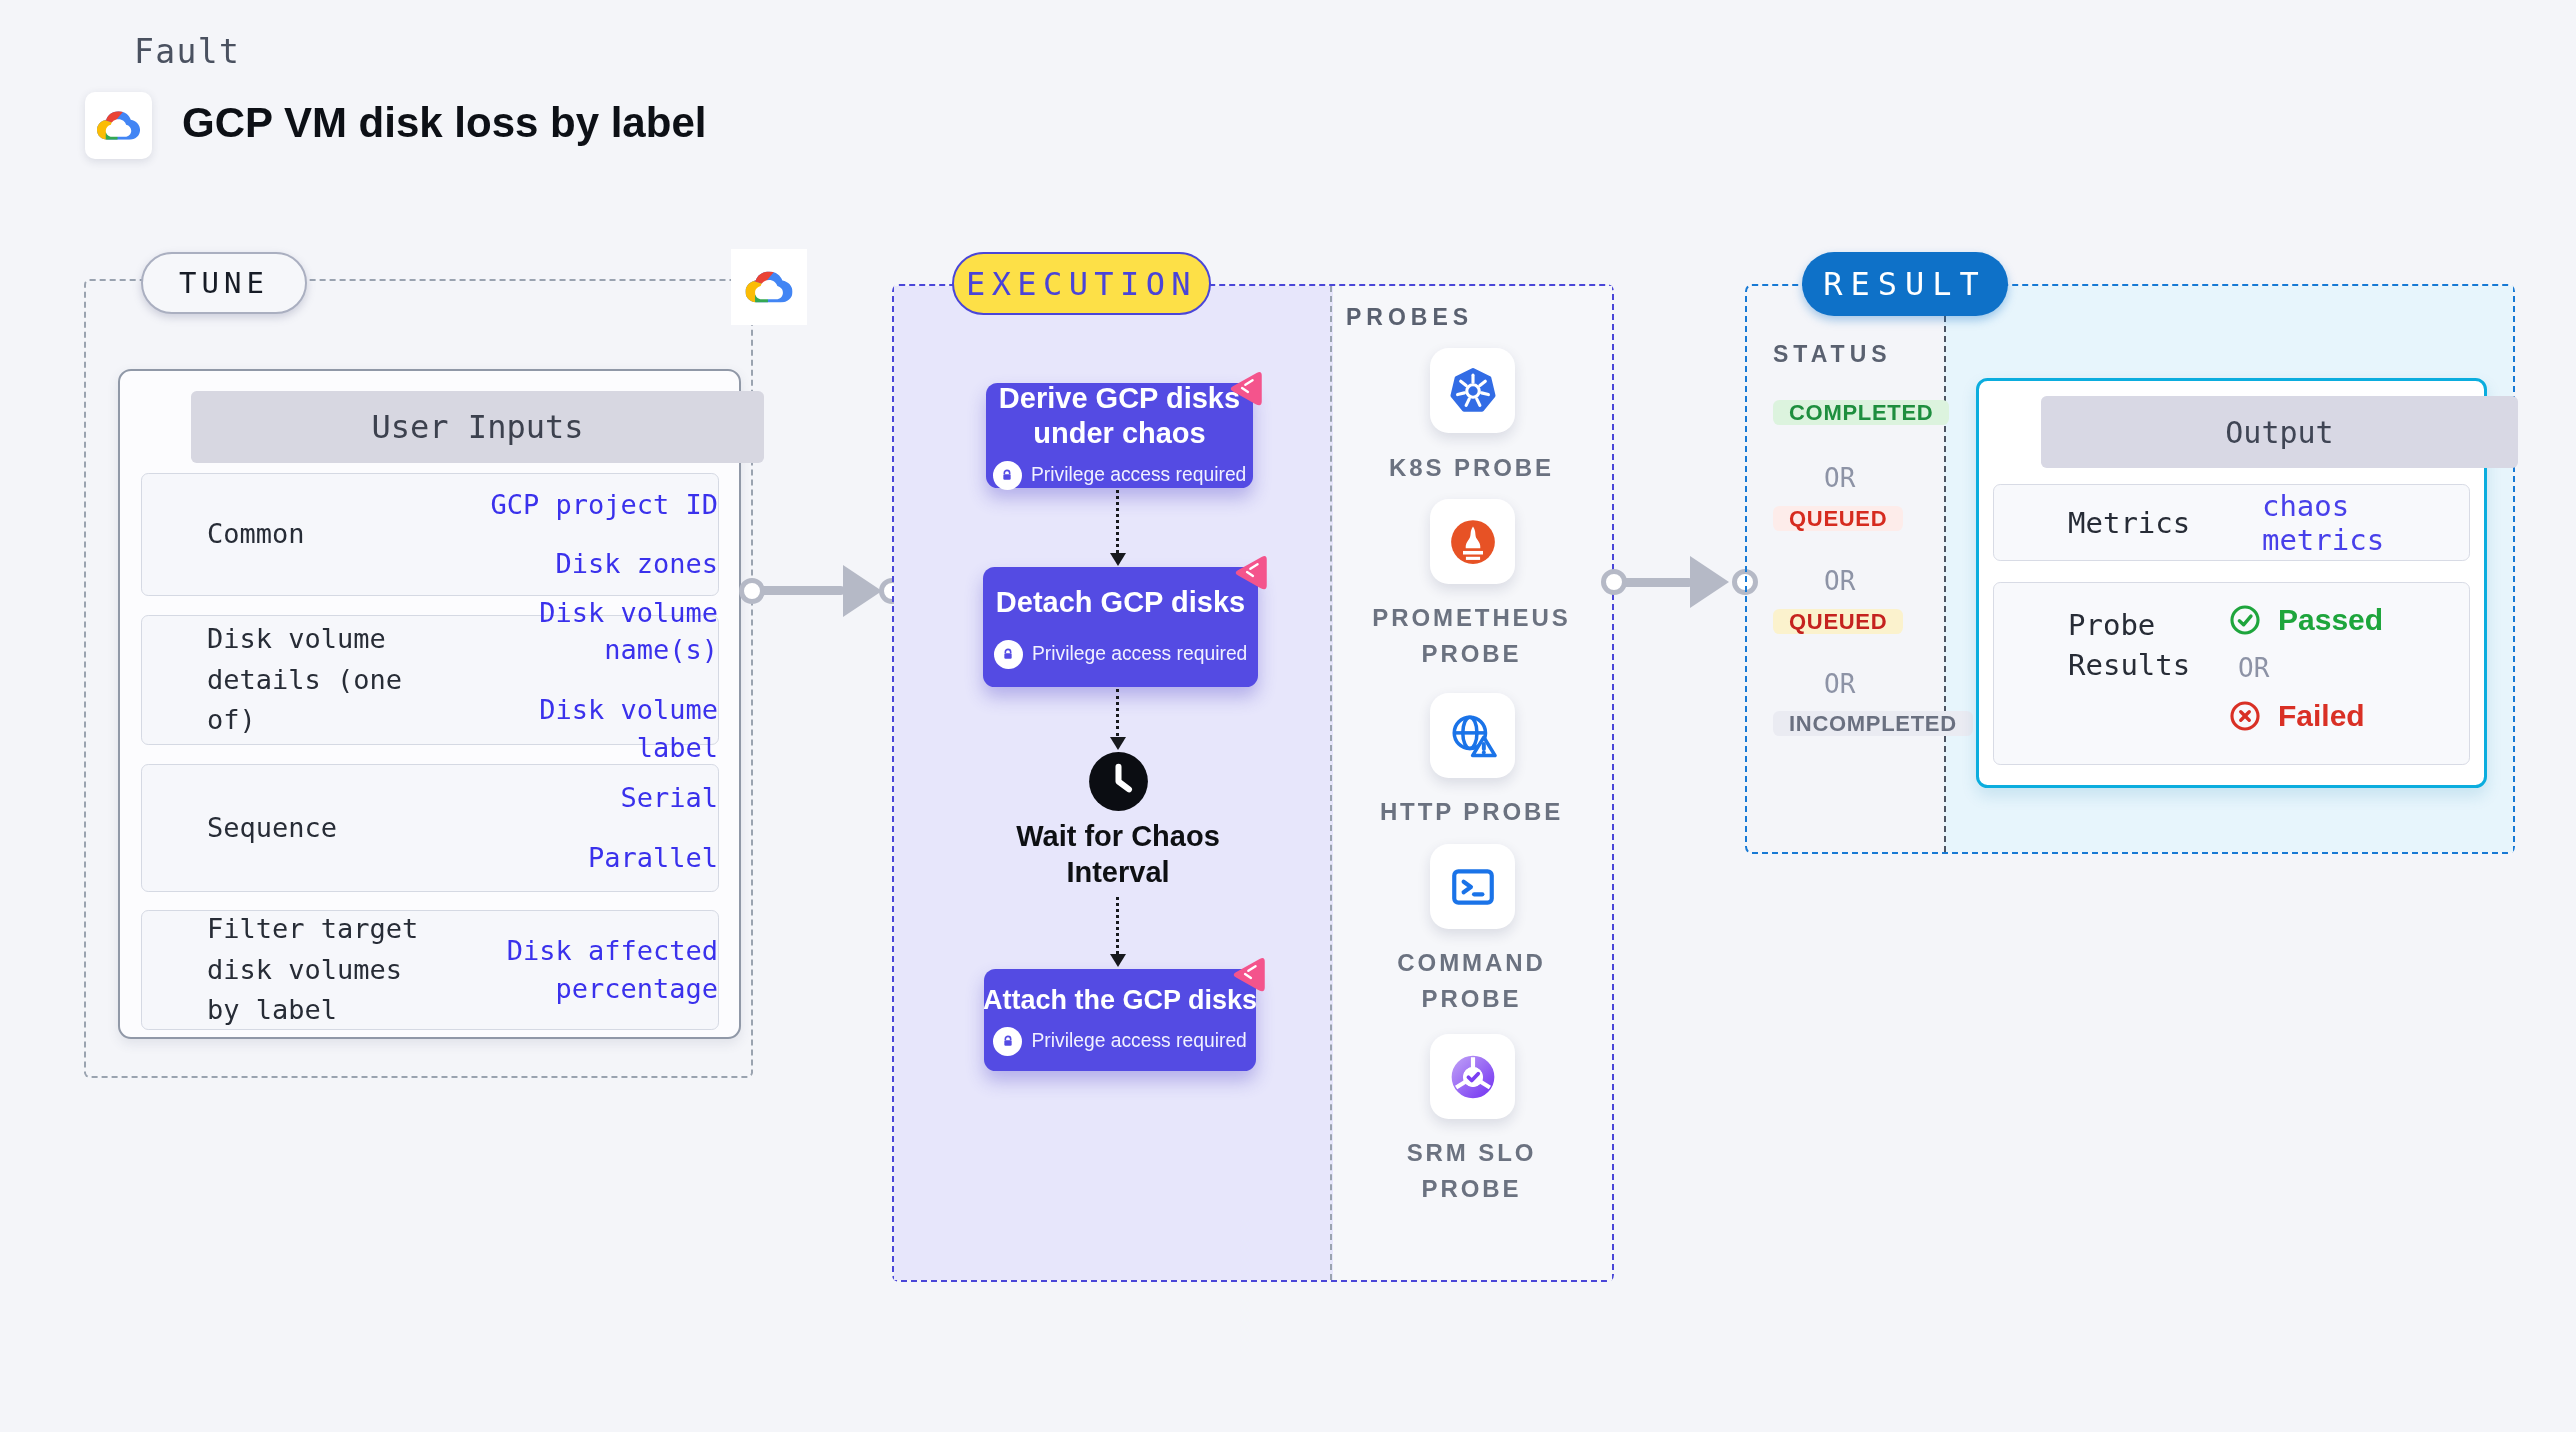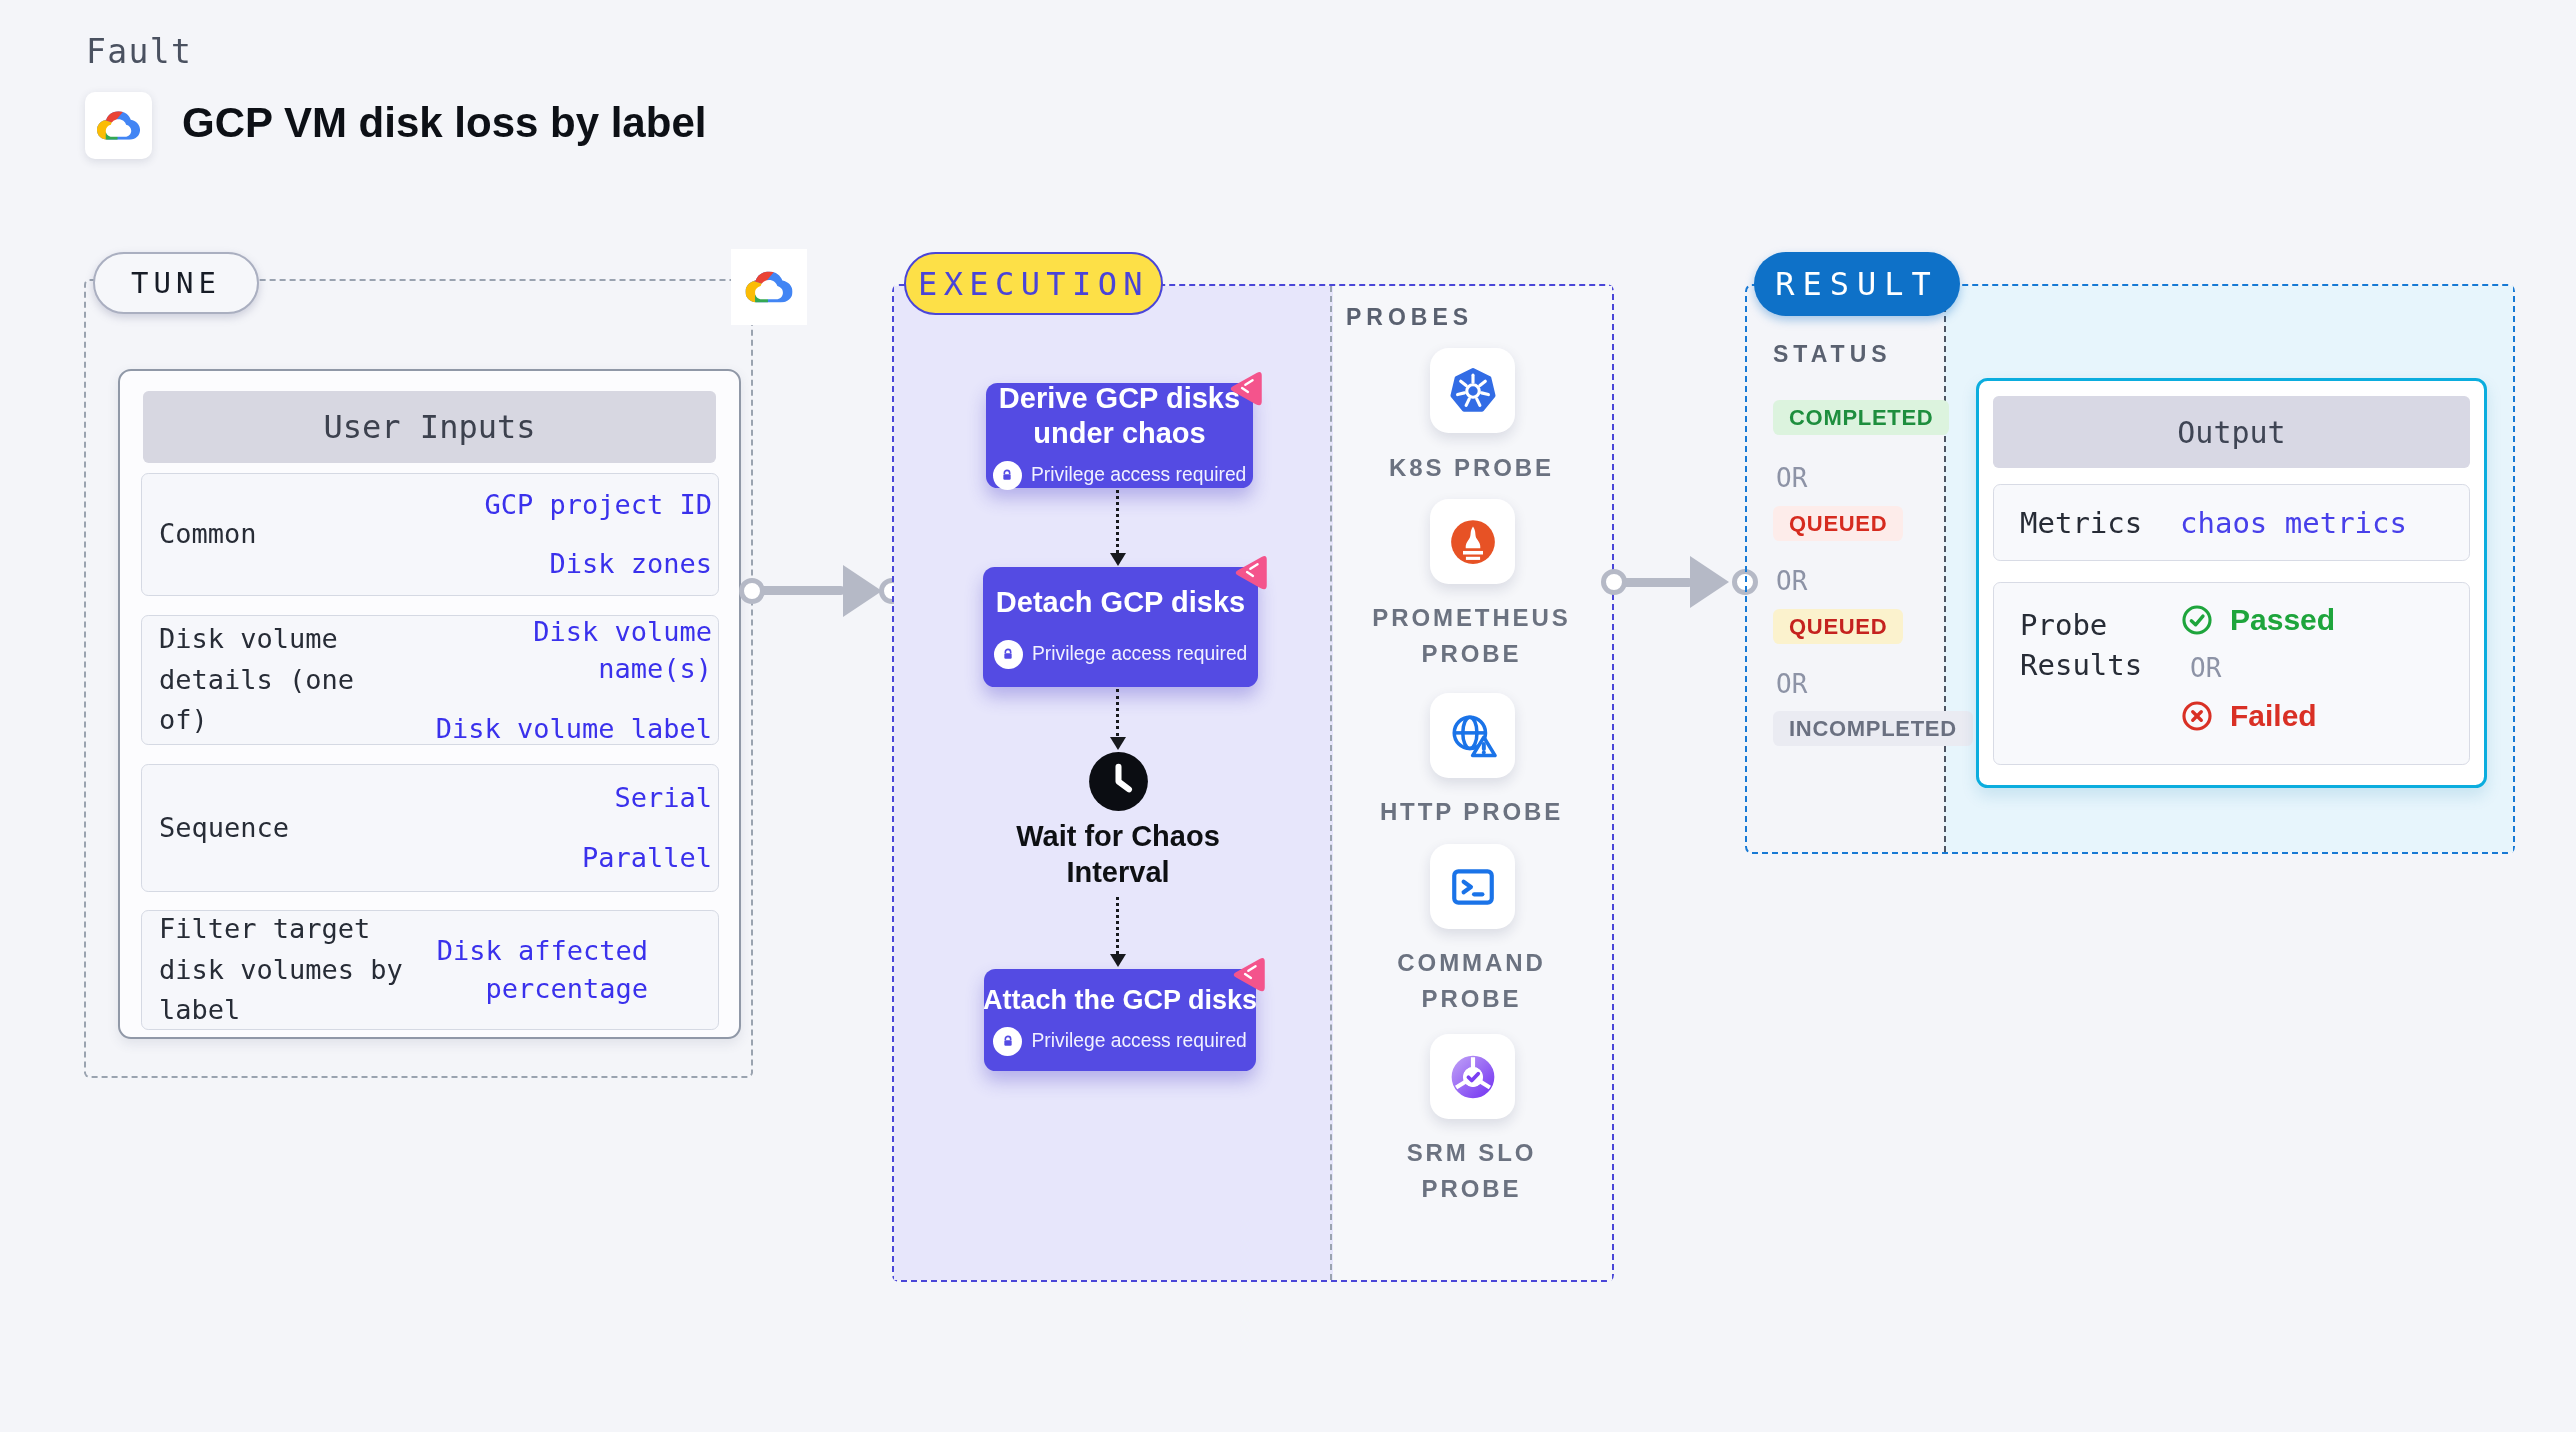--- a/index.html
+++ b/index.html
@@ -7,21 +7,21 @@
     --result-blue:#0e71c8; --result-border:#1779d4; --output-border:#0badde; --output-bg:#e7f5fc;
     --value-blue:#3a31ec; --completed-green:#1e8e3e; --completed-bg:#dcf3de;
     --errored-red:#d62b1f; --errored-bg:#fdecea; --queued-red:#c5221f; --queued-bg:#fbf2cd;
     --incompleted-gray:#6a7080; --incompleted-bg:#eaebf2; --passed-green:#1ea53c; --failed-red:#d93025;
     --pink:#f4548c; --gray-line:#b5b9c6;
   }
   *{box-sizing:border-box}
   body{margin:0;background:#f4f5f9;font-family:"Liberation Sans",sans-serif;}
   .canvas{position:relative;width:2576px;height:1432px;overflow:hidden;background:#f4f5f9;color:#0d1016;}
   .abs{position:absolute;}
-  .mono{font-family:"DejaVu Sans Mono",monospace;}
+  .mono{font-family:"DejaVu Sans Mono",monospace;margin-left:48px;}
 
   .kicker{left:86px;top:32px;font-size:33px;color:#4a5160;letter-spacing:1.4px;}
   .title-icon{left:85px;top:92px;width:67px;height:67px;background:#fff;border-radius:10px;
     box-shadow:0 2.9px 8.6px rgba(40,50,80,.12);display:flex;align-items:center;justify-content:center;}
   .page-title{left:182px;top:99px;font-size:42px;font-weight:bold;color:#0d1016;}
 
   
   .pill{display:flex;align-items:center;justify-content:center;border-radius:33px;font-weight:normal;}
   .tune-badge{left:93px;top:252px;width:166px;height:62px;background:#f6f7fa;border:2.1px solid #aaafc0;
     font-size:29px;letter-spacing:5px;color:#171c26;box-shadow:0 3.6px 8.6px rgba(100,105,140,.28);z-index:5;}
@@ -71,21 +71,21 @@
     display:flex;align-items:center;justify-content:center;}
   .probe-name{width:215px;text-align:center;font-size:24px;font-weight:bold;letter-spacing:2.9px;color:#6b7280;line-height:1.5;}
 
   
   .h-line{height:8.6px;background:var(--gray-line);border-radius:4.3px;}
   .h-head{width:0;height:0;border-top:26px solid transparent;border-bottom:26px solid transparent;border-left:39px solid var(--gray-line);}
   .ring{width:26px;height:26px;border-radius:50%;background:#fff;border:5px solid var(--gray-line);}
 
   
   .status-title{left:1773px;top:341px;font-size:23px;font-weight:bold;letter-spacing:5px;color:#5a6170;}
-  .status-badge{height:35px;border-radius:6.4px;display:inline-flex;align-items:center;padding:0 16px;
+  .status-badge{height:25px;border-radius:6.4px;display:inline-flex;align-items:center;padding:0 16px;
     font-size:22px;font-weight:bold;letter-spacing:0.7px;text-align:center;}
   .or{font-size:26px;color:#8d93a6;}
 
   
   .out-card{left:1976px;top:378px;width:511px;height:410px;background:#fff;border:3.6px solid var(--output-border);
     border-radius:11.5px;box-shadow:0 7.2px 16px rgba(10,120,170,.14);}
   .out-header{left:1993px;top:396px;width:477px;height:72px;background:#d8d8e4;border-radius:5.7px;
     display:flex;align-items:center;justify-content:center;font-size:30px;color:#3f4554;}
   .out-row{background:#f8f9fc;border:1.4px solid #d8dbe5;border-radius:7.2px;}
   .metrics-row{left:1993px;top:484px;width:477px;height:77px;display:flex;align-items:center;}

